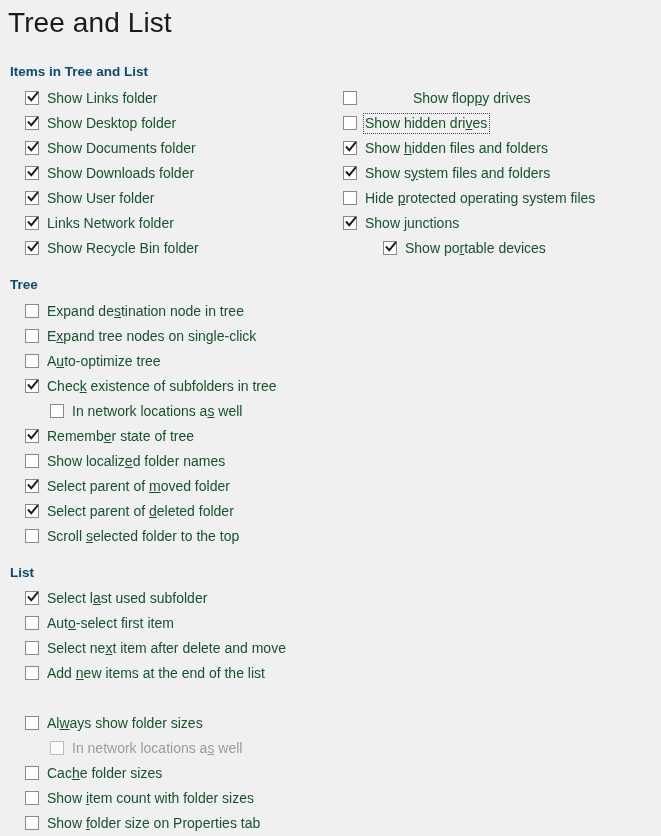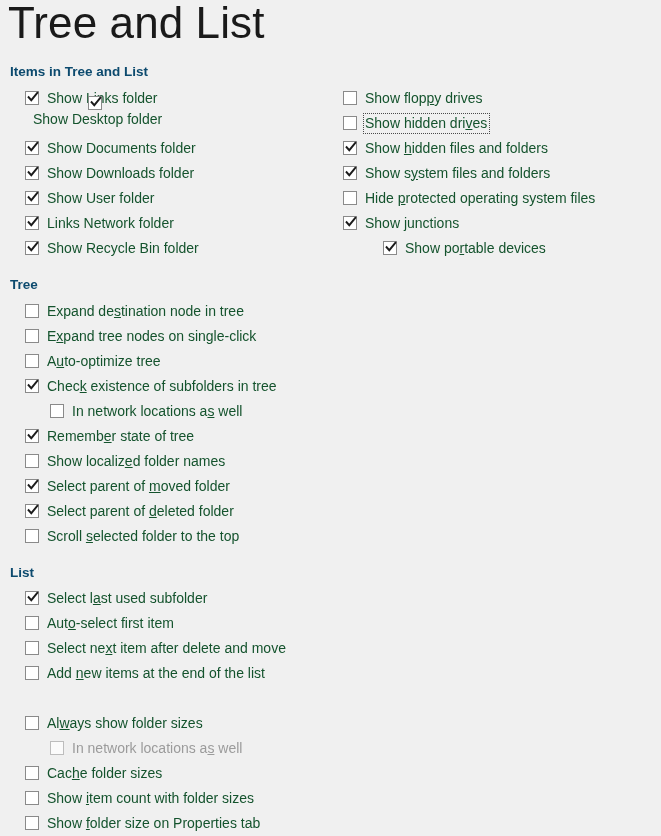--- a/index.html
+++ b/index.html
@@ -18,21 +18,21 @@
   #page {
     position: relative;
     width: 661px;
     height: 836px;
     box-sizing: border-box;
   }
   .page-title {
     position: absolute;
     left: 8px;
     top: 1px;
-    font-size: 44px;
+    font-size: 28px;
     font-weight: 300;
     letter-spacing: 0.1px;
     color: #1a1a1a;
     line-height: 44px;
     white-space: nowrap;
   }
   .section {
     position: absolute;
     left: 0;
     width: 661px;
@@ -105,21 +105,21 @@
     <div class="section-title" style="top: 63px;">Items in Tree and List</div>
     <div id="sec1-left">
         <div class="cb-row" style="left: 25px; top: 88px;">
           <span class="cb-box">
             <svg class="tick" viewBox="0 0 12 14" xmlns="http://www.w3.org/2000/svg" aria-hidden="true">
               <path d="M1.6 7.2 L4.3 10.2 L10.3 2.9" fill="none" stroke="#1b1b1b" stroke-width="1.9" stroke-linecap="square" stroke-linejoin="miter"></path>
             </svg>
           </span>
           <span class="cb-label">Show Links folder</span>
         </div>
-        <div class="cb-row" style="left: 25px; top: 96px; flex-direction: column;">
+        <div class="cb-row" style="left: 25px; top: 113px;">
           <span class="cb-box">
             <svg class="tick" viewBox="0 0 12 14" xmlns="http://www.w3.org/2000/svg" aria-hidden="true">
               <path d="M1.6 7.2 L4.3 10.2 L10.3 2.9" fill="none" stroke="#1b1b1b" stroke-width="1.9" stroke-linecap="square" stroke-linejoin="miter"></path>
             </svg>
           </span>
           <span class="cb-label">Show Desktop folder</span>
         </div>
         <div class="cb-row" style="left: 25px; top: 138px;">
           <span class="cb-box">
             <svg class="tick" viewBox="0 0 12 14" xmlns="http://www.w3.org/2000/svg" aria-hidden="true">
@@ -155,21 +155,21 @@
         <div class="cb-row" style="left: 25px; top: 238px;">
           <span class="cb-box">
             <svg class="tick" viewBox="0 0 12 14" xmlns="http://www.w3.org/2000/svg" aria-hidden="true">
               <path d="M1.6 7.2 L4.3 10.2 L10.3 2.9" fill="none" stroke="#1b1b1b" stroke-width="1.9" stroke-linecap="square" stroke-linejoin="miter"></path>
             </svg>
           </span>
           <span class="cb-label">Show Recycle Bin folder</span>
         </div>
       </div>
     <div id="sec1-right">
-        <div class="cb-row" style="left: 343px; top: 88px;">
+        <div class="cb-row" style="left: 343px; top: 88px; gap: 48px;">
           <span class="cb-box"></span>
           <span class="cb-label">Show flop<span class="acc">p</span>y drives</span>
         </div>
         <div class="cb-row focused" style="left: 343px; top: 113px;">
           <span class="cb-box"></span>
           <span class="cb-label">Show hidden dri<span class="acc">v</span>es</span>
         </div>
         <div class="cb-row" style="left: 343px; top: 138px;">
           <span class="cb-box">
             <svg class="tick" viewBox="0 0 12 14" xmlns="http://www.w3.org/2000/svg" aria-hidden="true">

